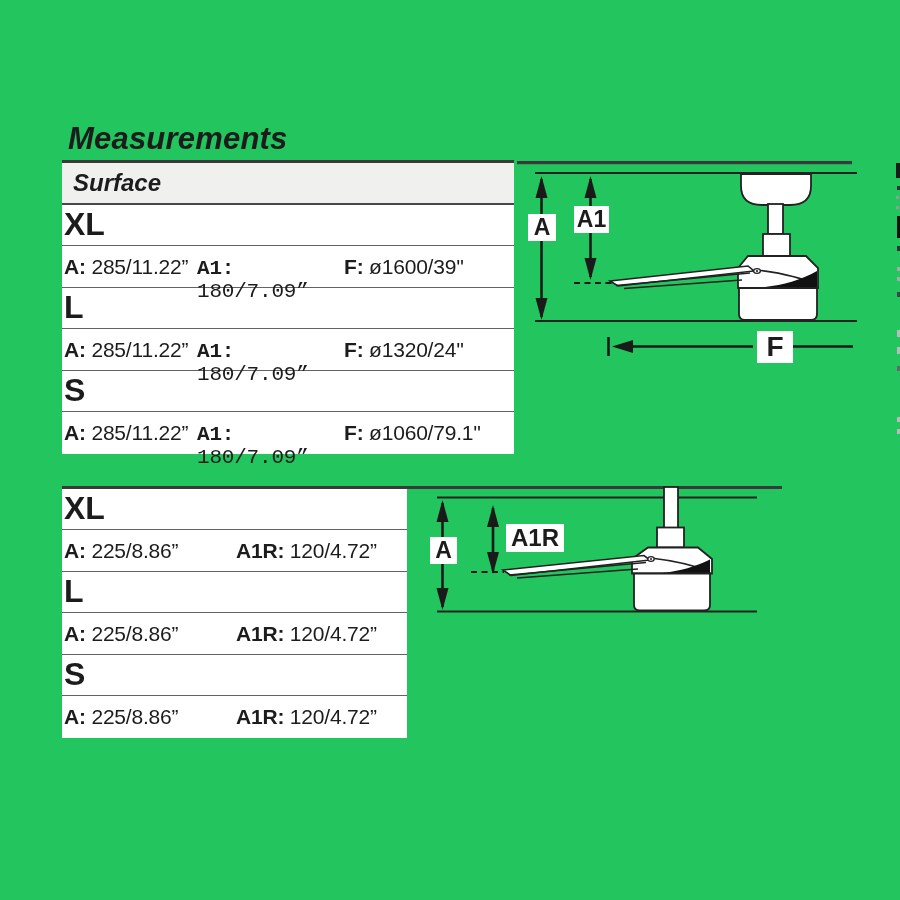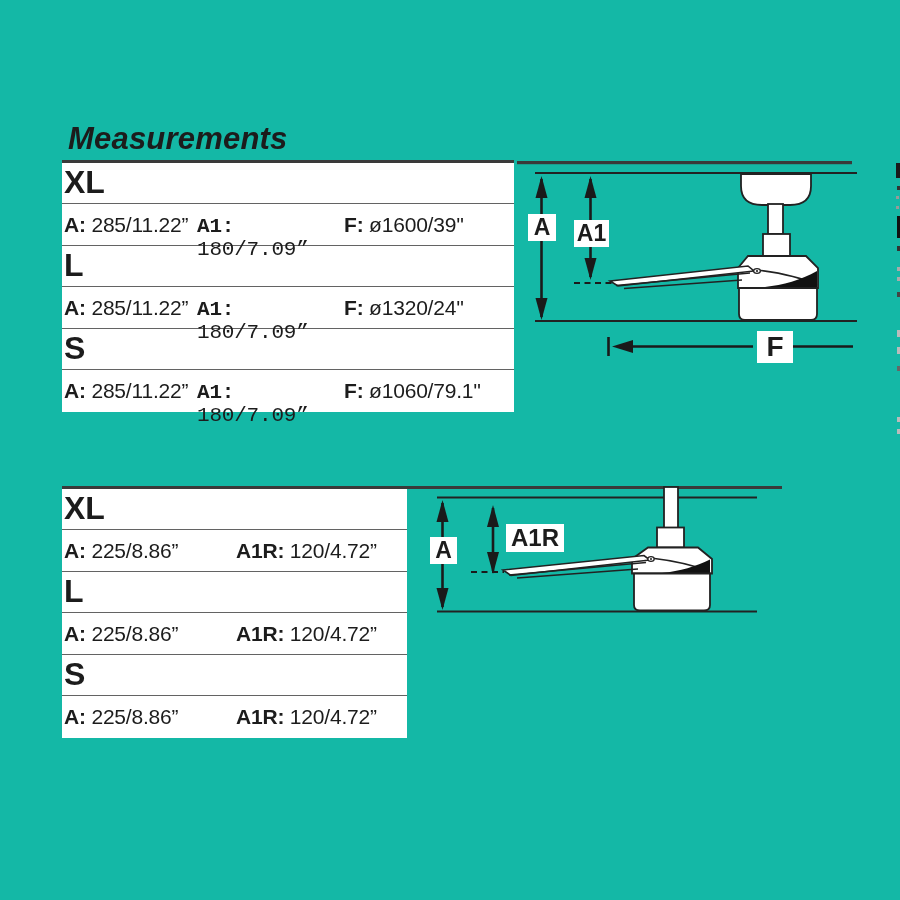--- a/index.html
+++ b/index.html
@@ -1,16 +1,16 @@
 <!DOCTYPE html>
 <html><head>
 <meta charset="utf-8">
 <style>
   html,body{margin:0;padding:0;background:#fff;}
-  .canvas{position:relative;width:900px;height:900px;background:#14b8a6;overflow:hidden;
+  .canvas{position:relative;width:900px;height:900px;background:#22c55e;overflow:hidden;
           font-family:"Liberation Sans",sans-serif;color:#1c1c1c;}
   .title{position:absolute;left:68px;top:121px;font-size:31px;font-weight:bold;font-style:italic;
          letter-spacing:.2px;white-space:nowrap;}
   .mtable{position:absolute;border-top:3.2px solid #3a3a3a;background:#fff;}
   .surface-t{left:62px;top:160px;width:452px;}
   .recessed-t{left:62px;top:489px;width:345px;}
   .band{height:42px;background:#f0f0ef;border-bottom:2px solid #474747;display:flex;align-items:center;
         padding-left:11px;box-sizing:border-box;font-size:24px;font-weight:bold;font-style:italic;}
   .size-row{height:40.5px;border-bottom:1.5px solid #636363;display:flex;align-items:center;
         font-size:32px;font-weight:bold;padding-left:2px;box-sizing:border-box;text-align:right;}
@@ -27,20 +27,23 @@
   .frag{position:absolute;}
 </style>
 </head>
 <body>
 
 <div class="canvas">
 
   <div class="title">Measurements</div>
 
   <div class="mtable surface-t">
+    <div class="band">
+      <span>Surface</span>
+    </div>
 
     <div class="size-row">
       <span>XL</span>
     </div>
     <div class="data-row">
       <span class="grp g1s"><b>A:</b> <span>285/11.22”</span></span>
       <span class="grp g2s"><b>A1:</b> <span>180/7.09”</span></span>
       <span class="grp"><b>F:</b> <span>ø1600/39''</span></span>
     </div>
 
@@ -98,21 +101,21 @@
 
     <g>
       <line x1="608.5" y1="337" x2="608.5" y2="356" stroke="#1a1a1a" stroke-width="2.6"></line>
       <polygon points="612,346.5 633,340 633,353" fill="#1a1a1a"></polygon>
       <line x1="632" y1="346.5" x2="753" y2="346.5" stroke="#1a1a1a" stroke-width="2.6"></line>
       <line x1="793" y1="346.5" x2="853" y2="346.5" stroke="#1a1a1a" stroke-width="2.6"></line>
     </g>
   </svg>
 
   <div class="dim-label" style="left:528px;top:214px;width:26px;font-size:23px;">A</div>
-  <div class="dim-label" style="left:574px;top:220px;width:33px;font-size:23px;text-align:center;">A1</div>
+  <div class="dim-label" style="left:574px;top:206px;width:33px;font-size:23px;text-align:center;">A1</div>
   <div class="dim-label" style="left:757px;top:331px;width:34px;font-size:28px;">F</div>
 
   <div class="longrule"></div>
 
   <div class="mtable recessed-t" style="border-top:none;">
 
     <div class="size-row">
       <span>XL</span>
     </div>
     <div class="data-row">

